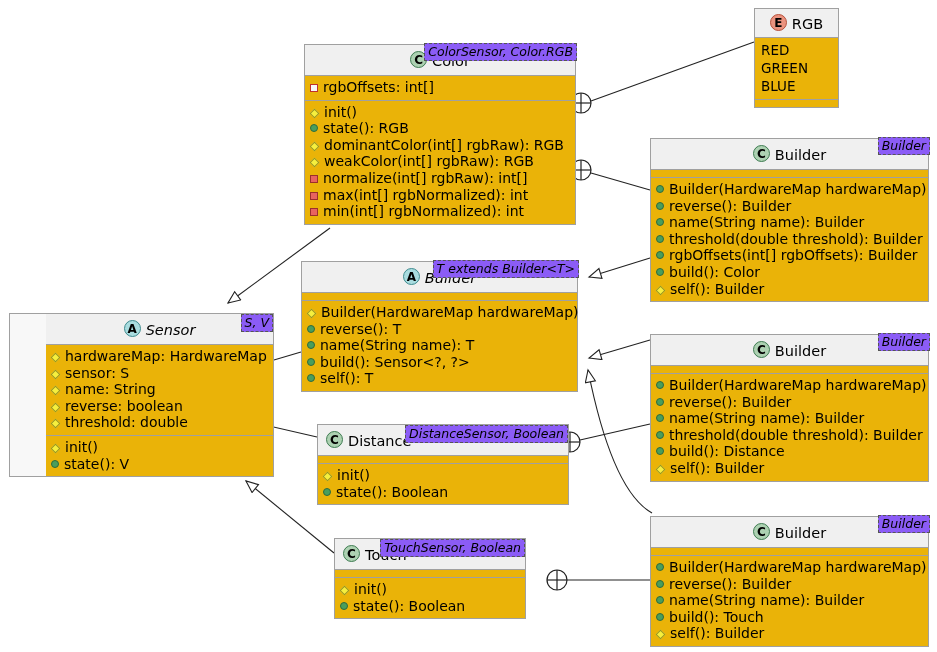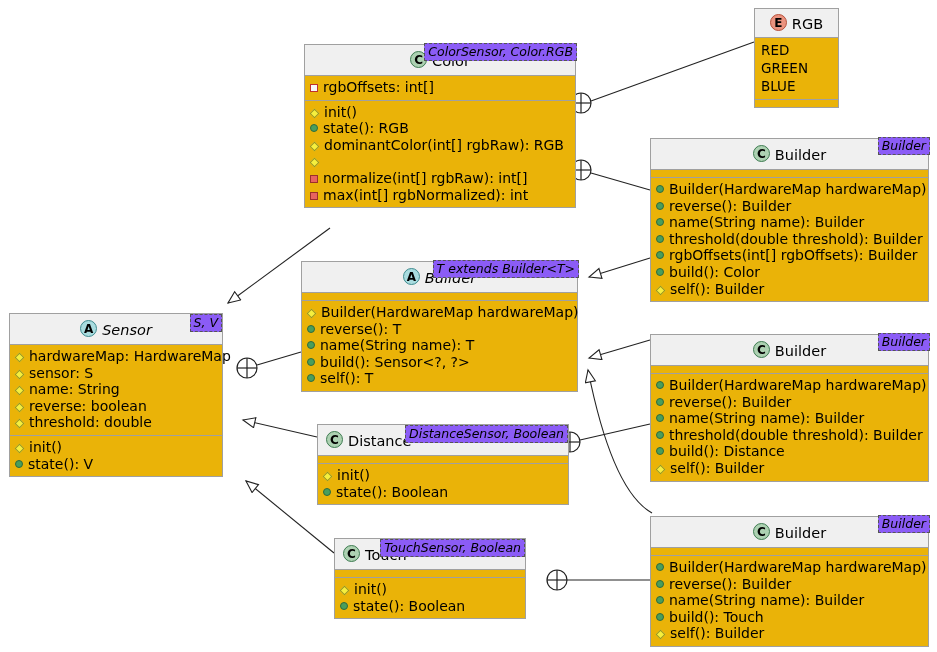--- a/index.html
+++ b/index.html
@@ -131,39 +131,40 @@
       <span class="badge c">C</span><span class="cname">Color</span>
       <span class="stereo">ColorSensor, Color.RGB</span>
     </div>
     <div class="usec first">
       <div class="row"><span class="vis privs"></span><span>rgbOffsets: int[]</span></div>
     </div>
     <div class="usec">
       <div class="row"><span class="vis prot"></span><span>init()</span></div>
       <div class="row"><span class="vis pub"></span><span>state(): RGB</span></div>
       <div class="row"><span class="vis prot"></span><span>dominantColor(int[] rgbRaw): RGB</span></div>
-      <div class="row"><span class="vis prot"></span></div>
+      <div class="row"><span class="vis prot"></span><span>weakColor(int[] rgbRaw): RGB</span></div>
       <div class="row"><span class="vis priv"></span><span>normalize(int[] rgbRaw): int[]</span></div>
       <div class="row"><span class="vis priv"></span><span>max(int[] rgbNormalized): int</span></div>
+      <div class="row"><span class="vis priv"></span><span>min(int[] rgbNormalized): int</span></div>
     </div>
   </div>
 
   <div class="uclass" style="left:754px;top:8px;width:85px;">
     <div class="uhead" style="padding:4px 5px 5px 5px;">
       <span class="badge e">E</span><span class="cname">RGB</span>
     </div>
     <div class="usec first" style="padding:3px 6px 4px 6px;">
       <div class="enumval">RED</div>
       <div class="enumval">GREEN</div>
       <div class="enumval">BLUE</div>
     </div>
     <div class="usec empty"></div>
   </div>
 
-  <div class="uclass" style="left:9px;top:313px;width:214px;">
+  <div class="uclass" style="left:9px;top:313px;width:265px;padding-left:36px;">
     <div class="uhead abs">
       <span class="badge a">A</span><span class="cname">Sensor</span>
       <span class="stereo inset">S, V</span>
     </div>
     <div class="usec first">
       <div class="row"><span class="vis prot"></span><span>hardwareMap: HardwareMap</span></div>
       <div class="row"><span class="vis prot"></span><span>sensor: S</span></div>
       <div class="row"><span class="vis prot"></span><span>name: String</span></div>
       <div class="row"><span class="vis prot"></span><span>reverse: boolean</span></div>
       <div class="row"><span class="vis prot"></span><span>threshold: double</span></div>

